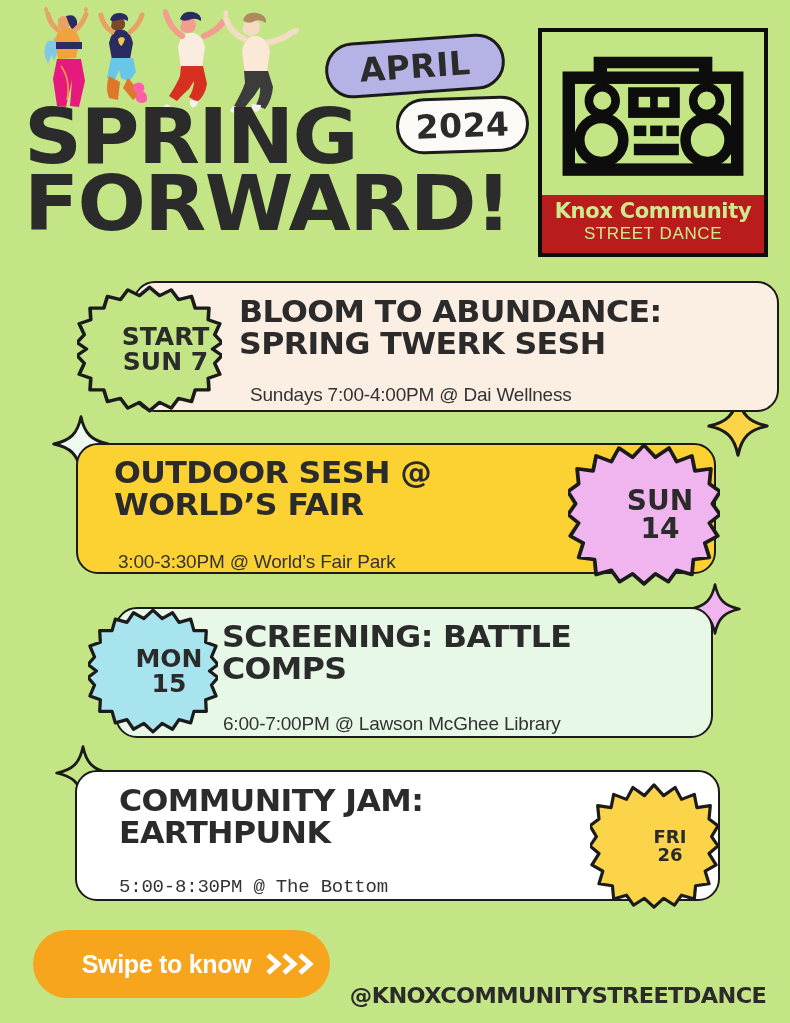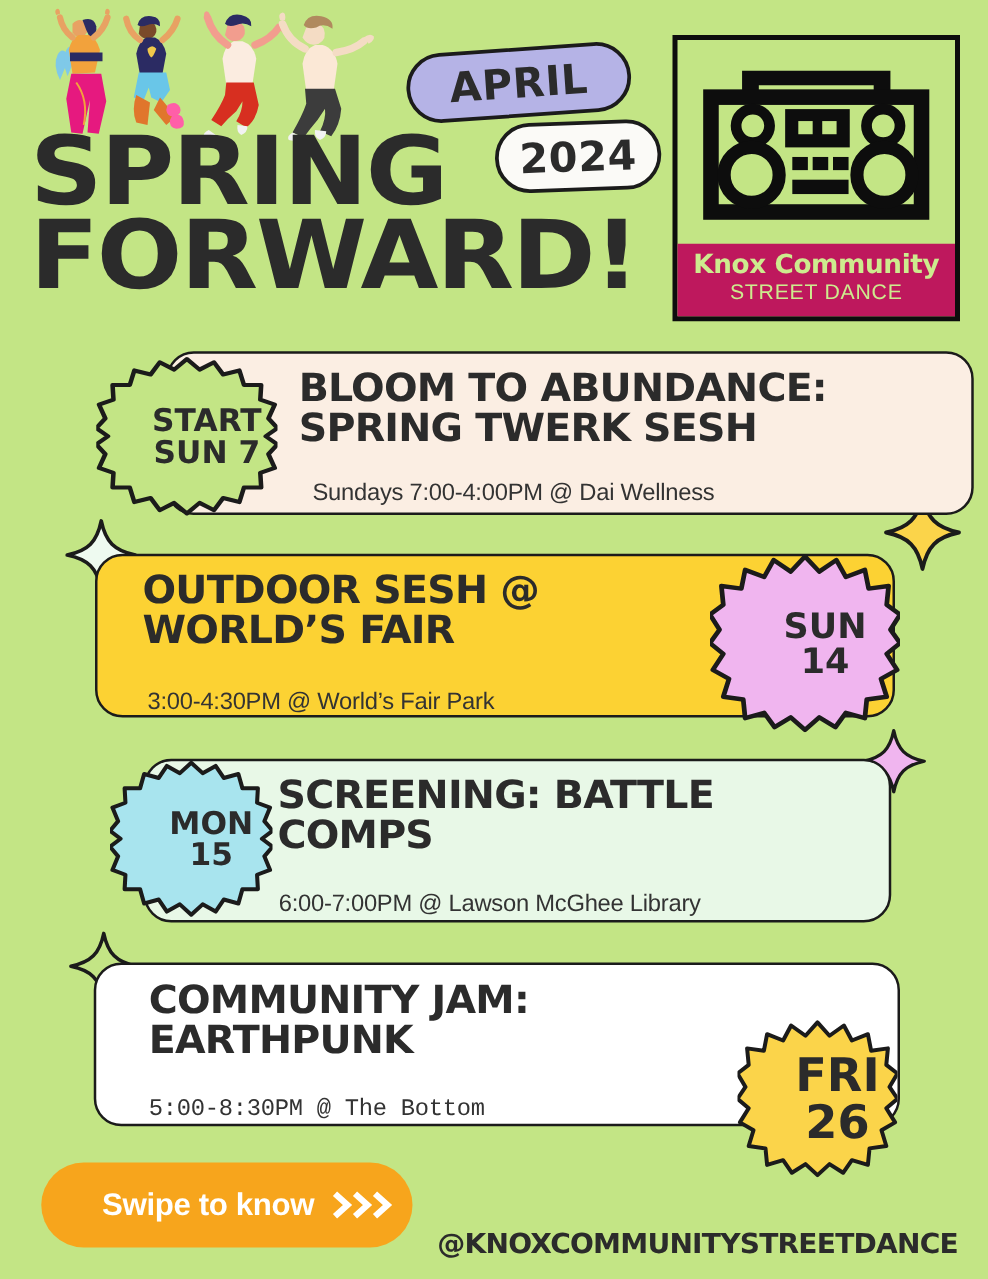--- a/index.html
+++ b/index.html
@@ -92,21 +92,21 @@
     flex-direction: column;
   }
   .logo-art {
     flex: 1 1 auto;
     display: flex;
     align-items: center;
     justify-content: center;
     padding: 6px 10px 0 10px;
   }
   .logo-band {
-    background: #be185d;
+    background: #b91c1c;
     padding: 4px 6px 8px 6px;
     text-align: center;
   }
   .logo-name {
     font-family: "DejaVu Sans", sans-serif;
     font-weight: bold;
     font-size: 21px;
     color: #cdeb8e;
     line-height: 1.15;
     letter-spacing: -0.3px;
@@ -346,21 +346,21 @@
       <span class="bd-num">SUN 7</span>
     </span>
   </div>
 
   <div class="card" style="left:76px; top:443px; width:640px; height:131px; background:#fcd233;">
   </div>
   <div class="card-title" style="left:114px; top:457px; width:470px;">
     <span>OUTDOOR SESH @</span><br>
     <span>WORLD’S FAIR</span>
   </div>
-  <div class="card-sub" style="left:118px; top:551px;">3:00-4:30PM @ World’s Fair Park</div>
+  <div class="card-sub" style="left:118px; top:551px;">3:00-3:30PM @ World’s Fair Park</div>
 
   <div class="badge" style="left:568px; top:443px; width:152px; height:143px; font-size:28px;">
     <svg viewBox="0 0 200 200" preserveAspectRatio="none">
       <path d="M100 3 L115 20 L133 7 L143 26 L163 18 L167 39 L188 36 L186 57 L200 68 L190 85 L200 100
                L186 112 L197 130 L180 140 L186 160 L165 163 L163 184 L143 178 L132 194 L115 183
                L100 197 L85 183 L68 194 L57 178 L37 184 L35 163 L14 160 L20 140 L3 130 L14 112
                L0 100 L10 85 L0 68 L14 57 L12 36 L33 39 L37 18 L57 26 L67 7 L85 20 Z" fill="#f0b5ef" stroke="#1b1b1b" stroke-width="5" stroke-linejoin="round"></path>
     </svg>
     <span class="badge-text">
       <span class="bd-day">SUN</span>
@@ -390,21 +390,21 @@
   </div>
 
   <div class="card" style="left:75px; top:770px; width:645px; height:131px; background:#ffffff;">
   </div>
   <div class="card-title" style="left:119px; top:785px; width:470px;">
     <span>COMMUNITY JAM:</span><br>
     <span>EARTHPUNK</span>
   </div>
   <div class="card-sub" style="left:119px; top:876px;font-family:Liberation Mono, monospace;">5:00-8:30PM @ The Bottom</div>
 
-  <div class="badge" style="left:590px; top:816px; width:128px; height:126px; font-size:37px;">
+  <div class="badge" style="left:590px; top:783px; width:128px; height:126px; font-size:18px;">
     <svg viewBox="0 0 200 200" preserveAspectRatio="none">
       <path d="M100 3 L115 20 L133 7 L143 26 L163 18 L167 39 L188 36 L186 57 L200 68 L190 85 L200 100
                L186 112 L197 130 L180 140 L186 160 L165 163 L163 184 L143 178 L132 194 L115 183
                L100 197 L85 183 L68 194 L57 178 L37 184 L35 163 L14 160 L20 140 L3 130 L14 112
                L0 100 L10 85 L0 68 L14 57 L12 36 L33 39 L37 18 L57 26 L67 7 L85 20 Z" fill="#fbd44a" stroke="#1b1b1b" stroke-width="5" stroke-linejoin="round"></path>
     </svg>
     <span class="badge-text">
       <span class="bd-day">FRI</span>
       <span class="bd-num">26</span>
     </span>

